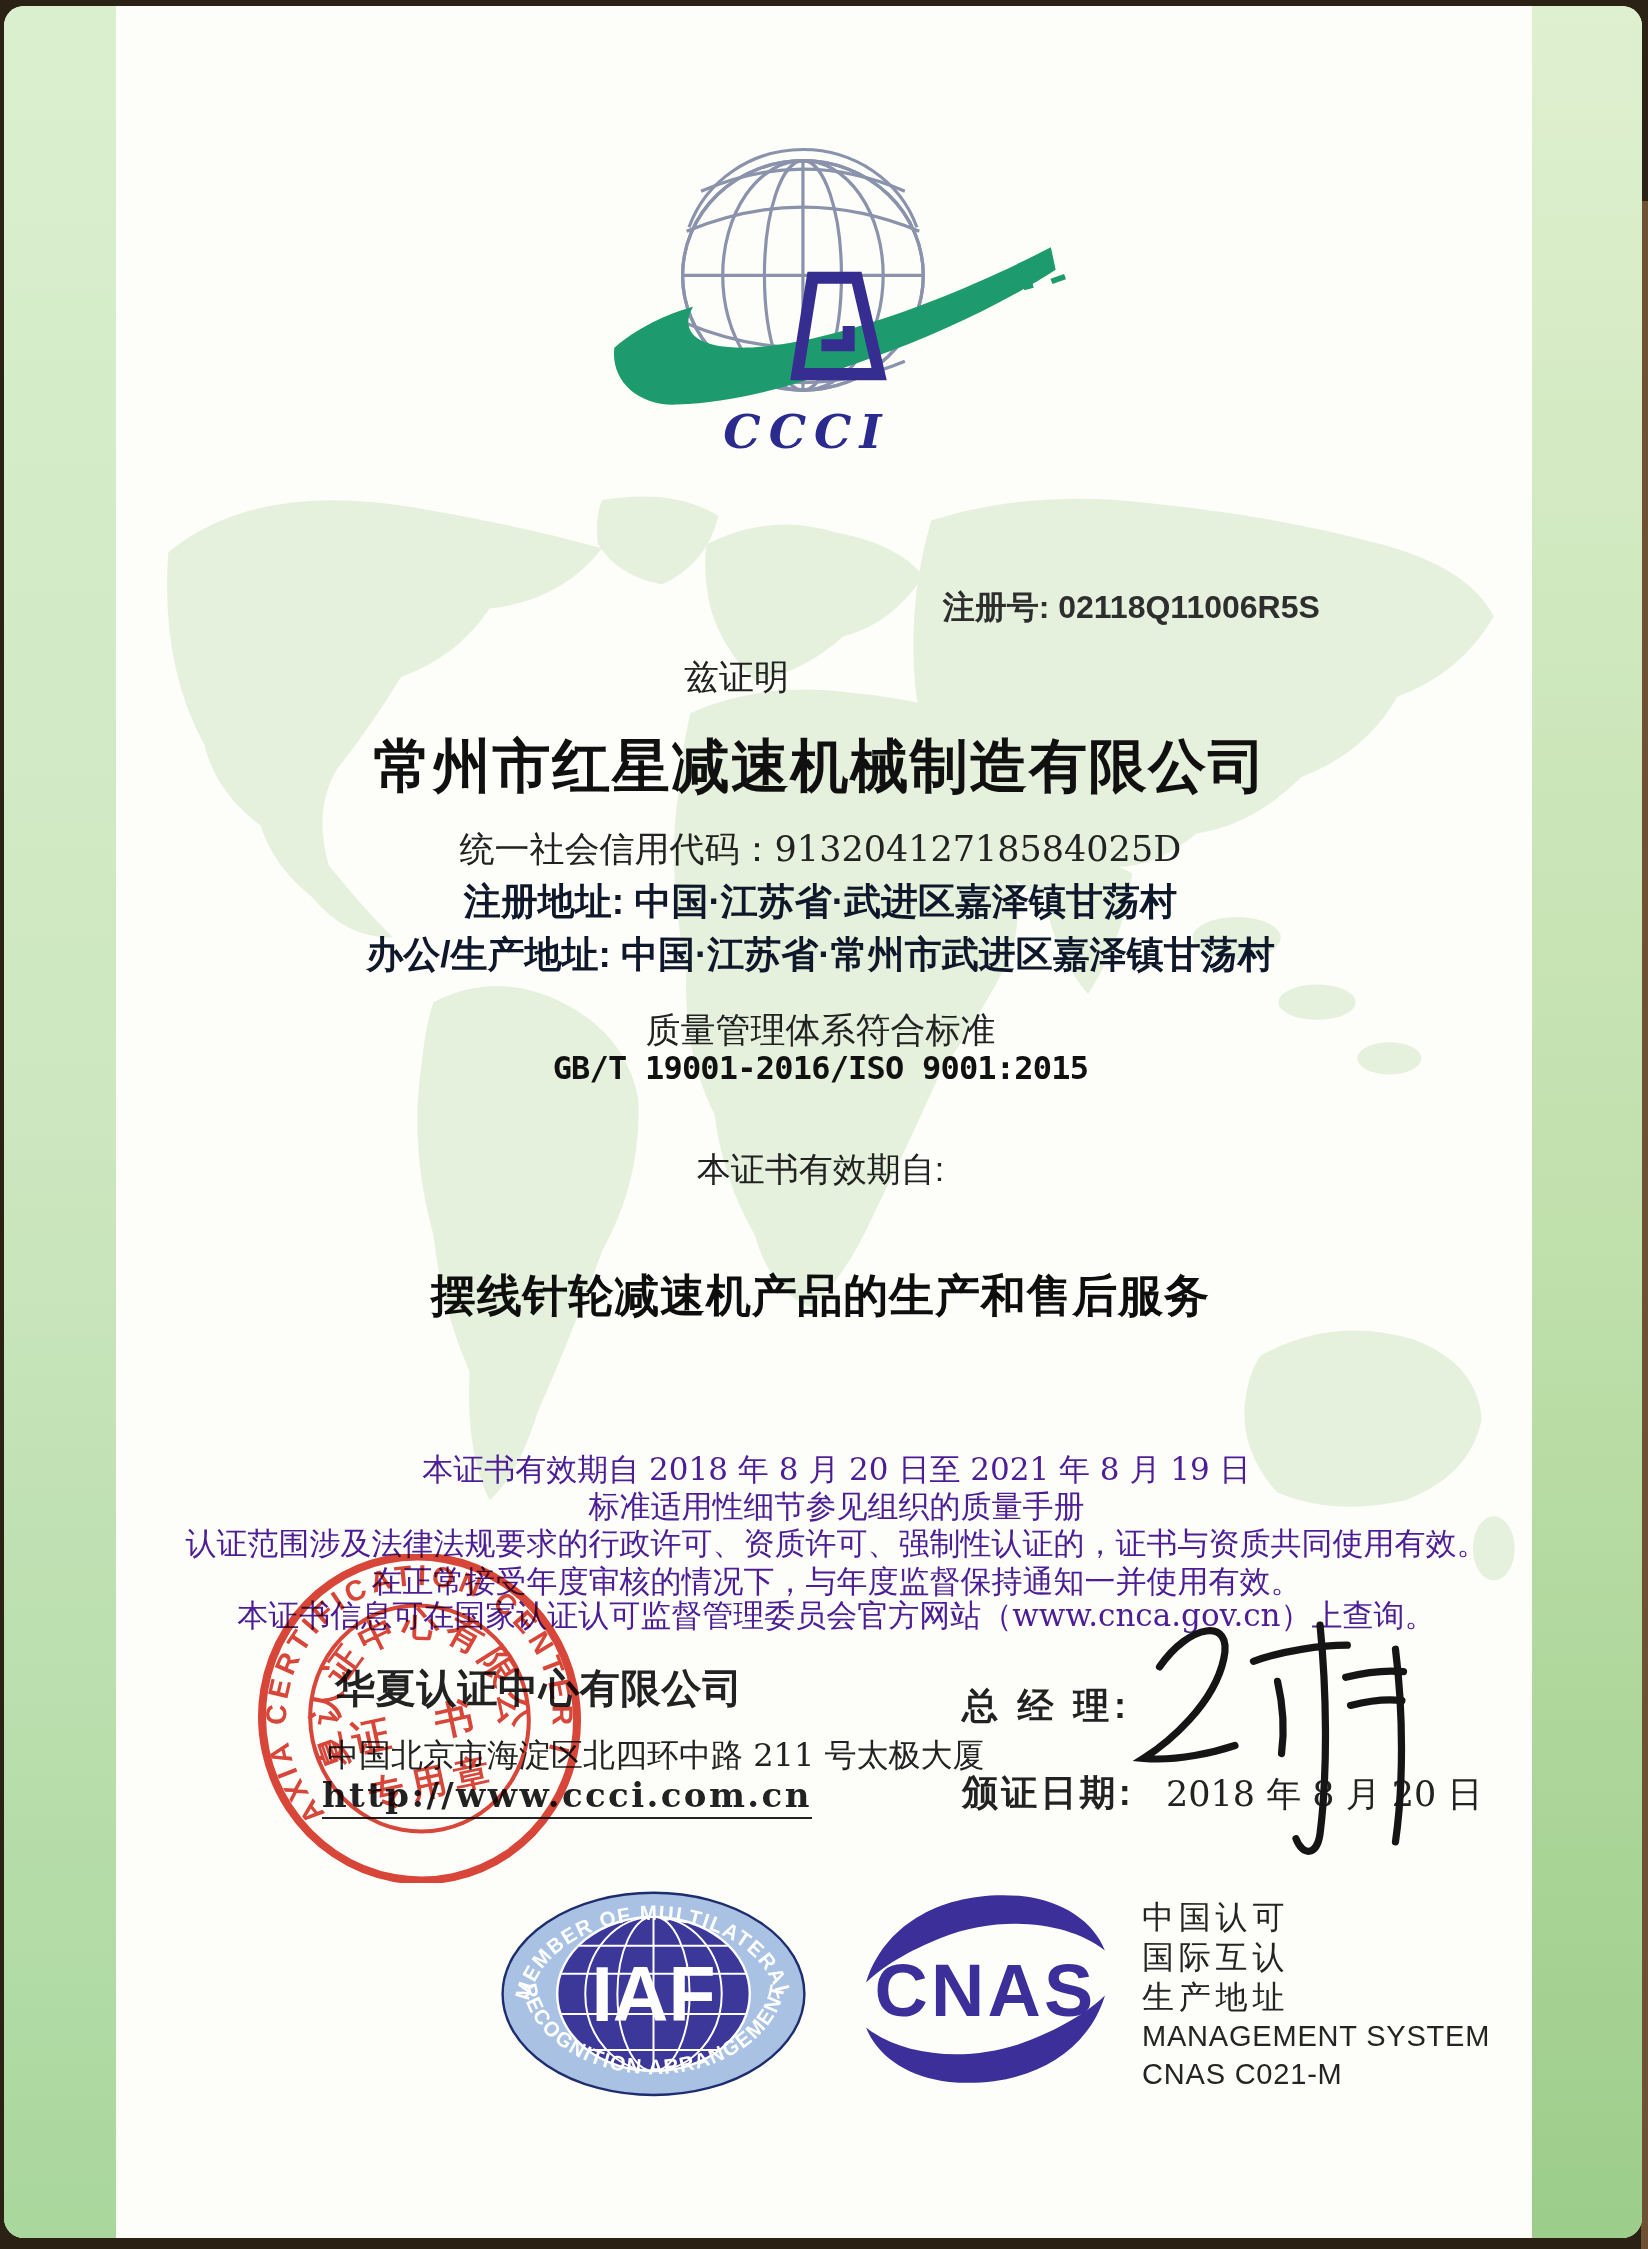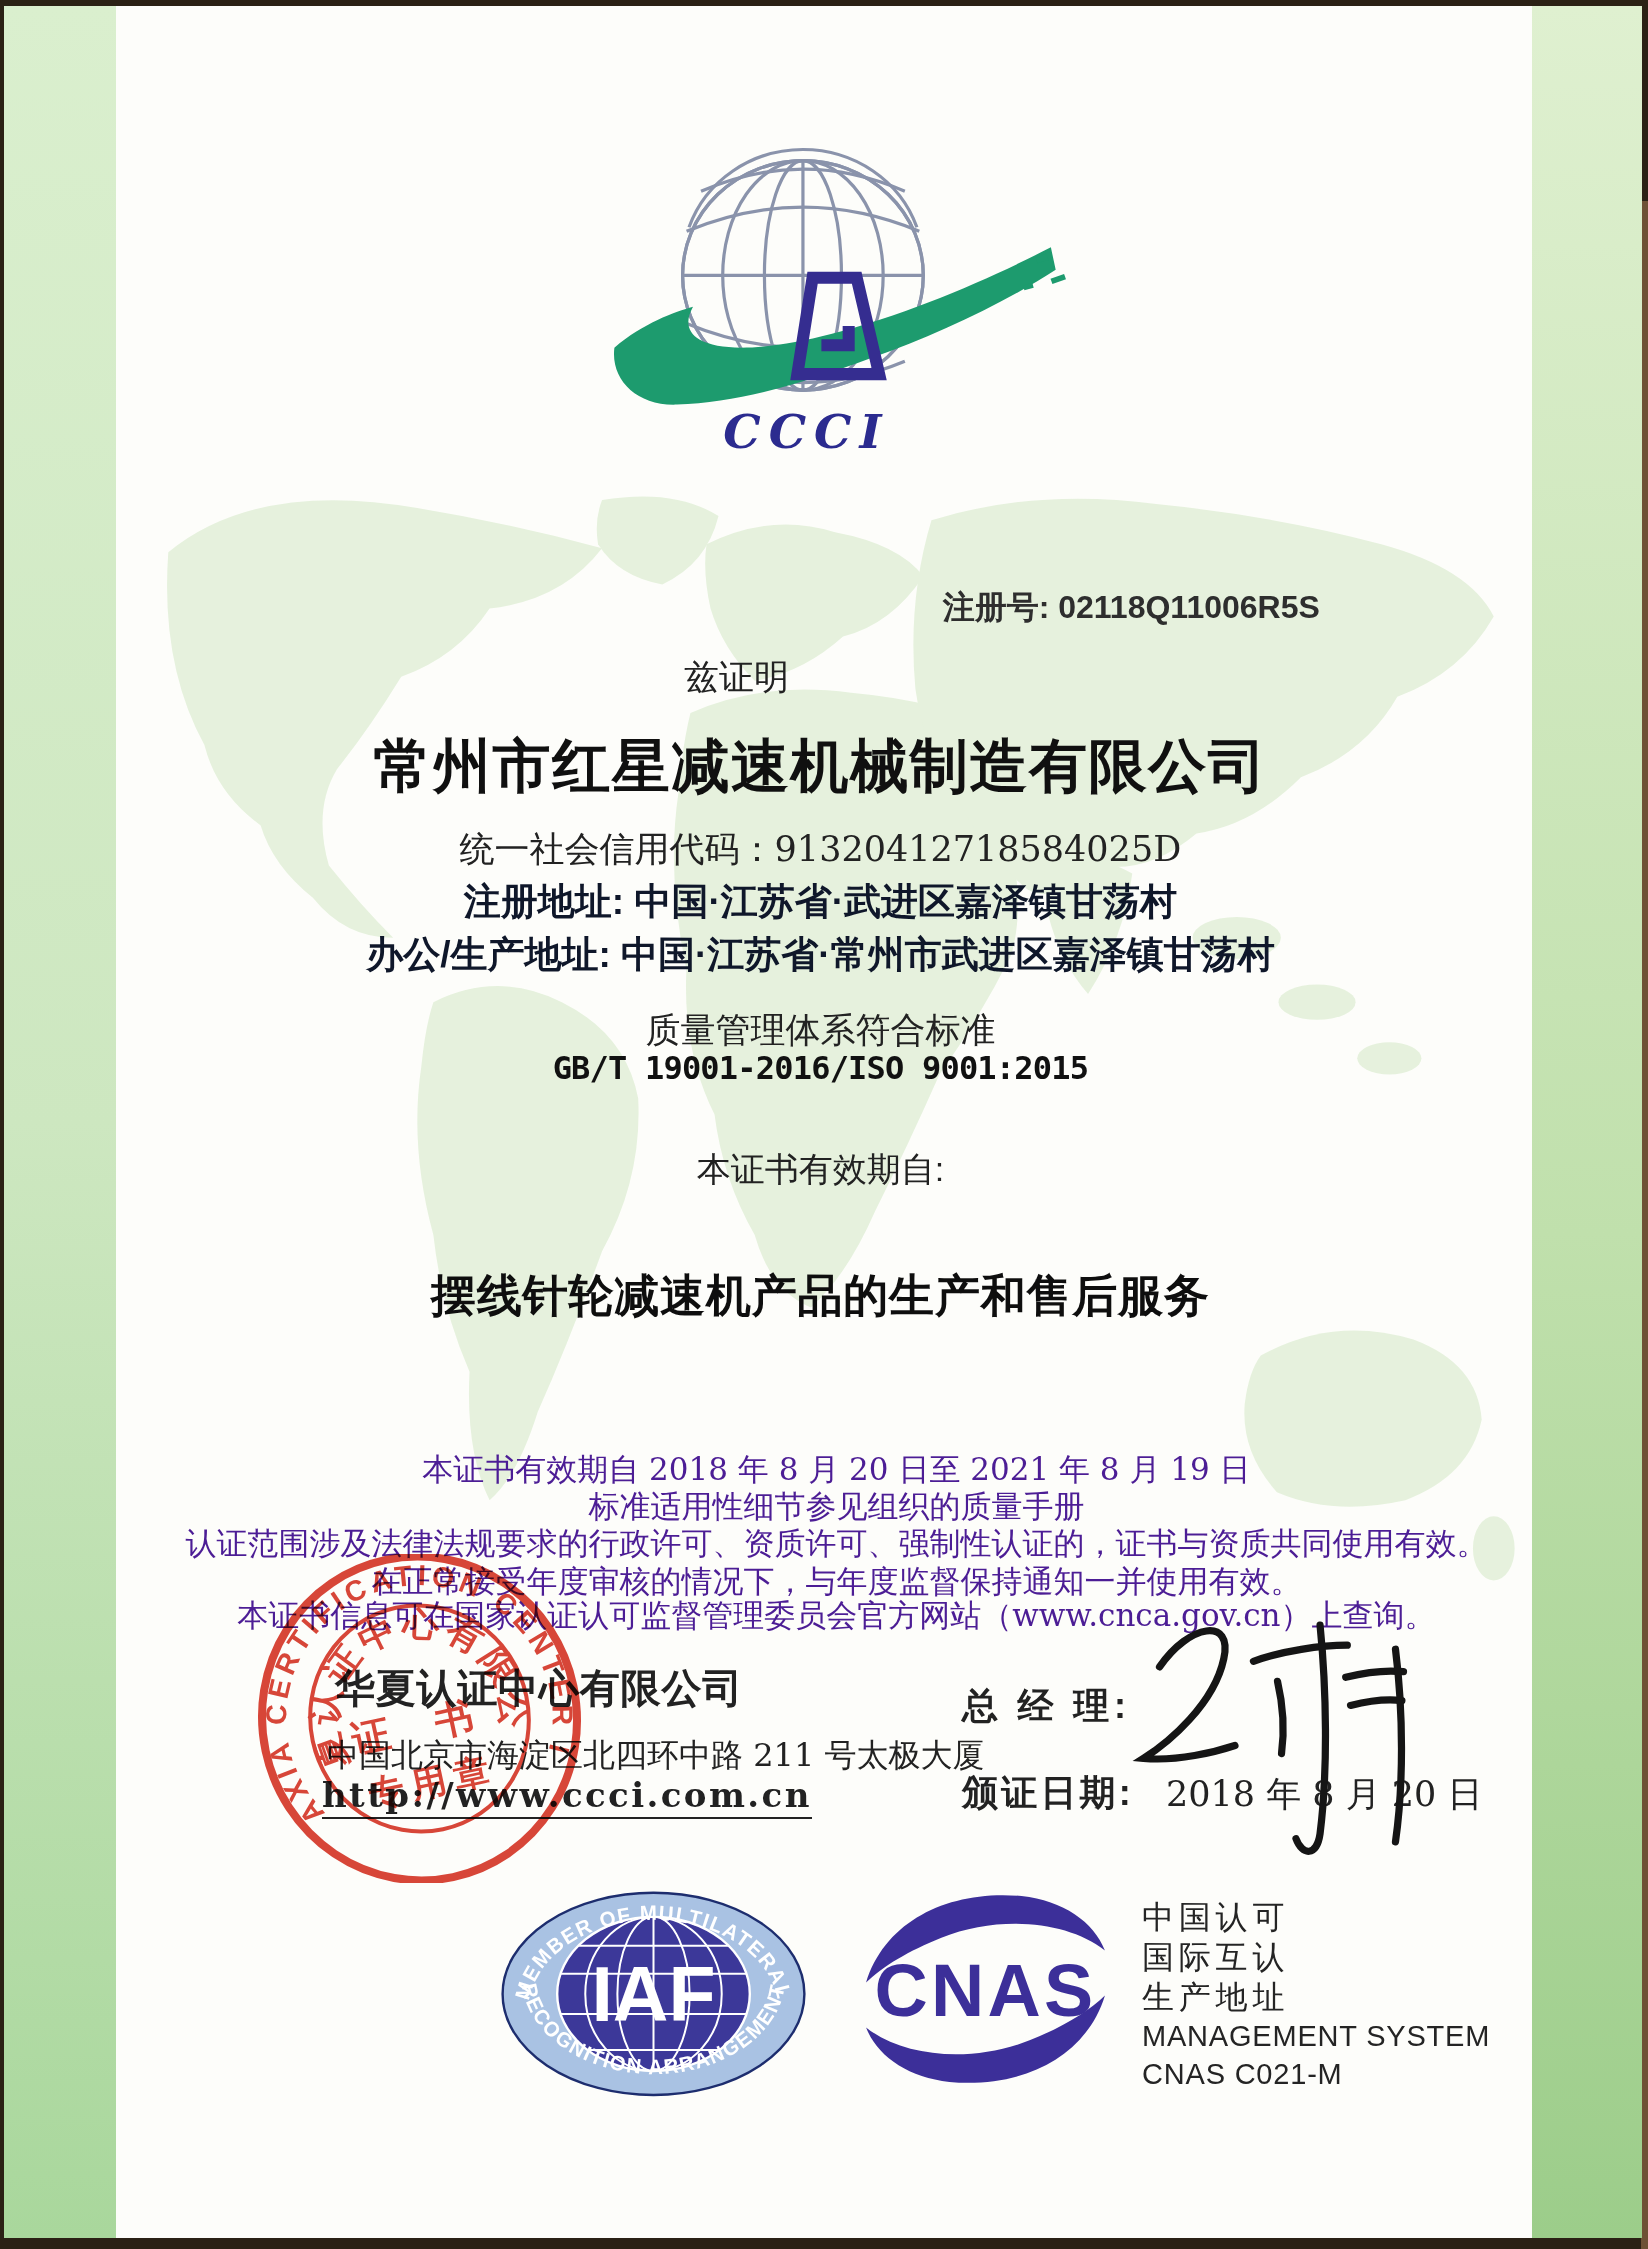--- a/index.html
+++ b/index.html
@@ -6,21 +6,21 @@
   body{
     width:1649px;height:2250px;overflow:hidden;
     background:#2b2115;
     font-family:"Liberation Sans", sans-serif;
     -webkit-font-smoothing:antialiased;
   }
   .photo{position:relative;width:1649px;height:2250px;background:#2b2115;}
   .edge-sliver-right{position:absolute;right:0;top:201px;bottom:0;width:8px;background:#6e5135;}
   .paper{
     position:absolute;left:4px;top:5.6px;right:7.2px;bottom:12px;
-    background:#fdfdfa;overflow:hidden;
+    background:#fdfdfa;overflow:hidden;border-radius:20px;
   }
   .band-left{
     position:absolute;left:0;top:0;bottom:0;width:112px;
     background:linear-gradient(#daefce,#cde7c0 50%,#a9d79c);
   }
   .band-right{
     position:absolute;top:0;bottom:0;width:110px;left:1528px;
     background:linear-gradient(#dff0d0,#c0e0ac 55%,#9ccd8a);
   }
   .map{position:absolute;left:108px;top:482px;width:1430px;height:1205px;opacity:.62;}

